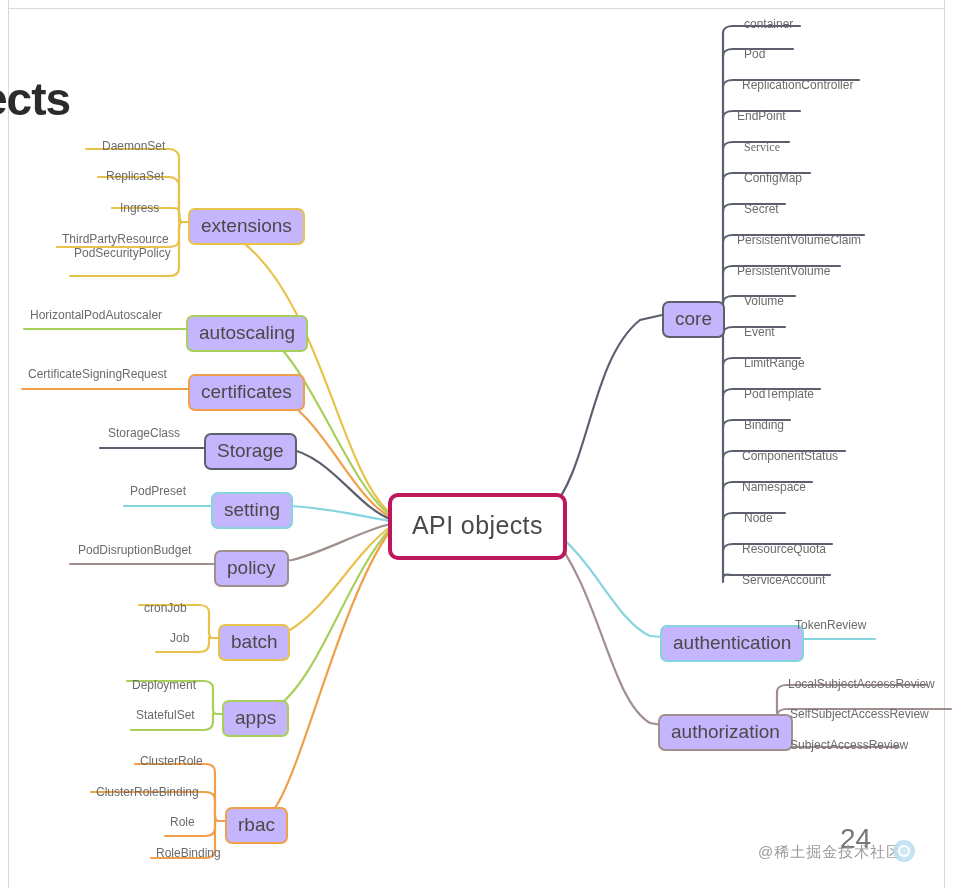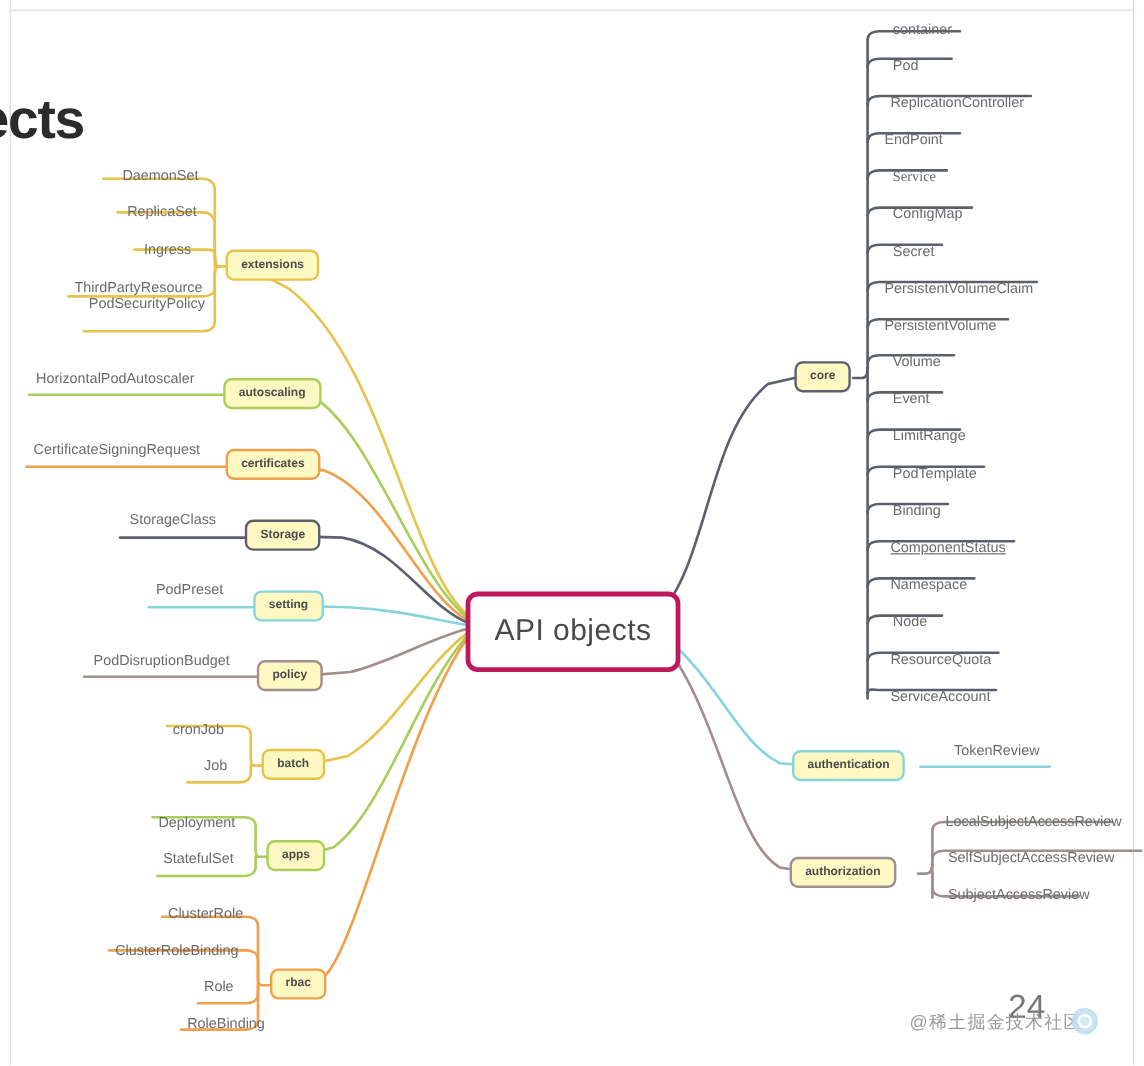--- a/index.html
+++ b/index.html
@@ -23,24 +23,24 @@
   
   .center-node{
     border:4px solid #be185d;border-radius:10px;background:#ffffff;
     color:#4a4a4a;font-size:25px;letter-spacing:.4px;
     padding:14px 20px 16px 20px;
     display:flex;align-items:center;justify-content:center;
   }
 
   
   .grp{
-    border:2px solid #999;border-radius:7px;background:#fef9c3;
-    font-size:10px;color:#4a4a4a;
+    border:2px solid #999;border-radius:7px;background:#c4b5fd;
+    font-size:19px;color:#4a4a4a;
     padding:5px 11px 6px 11px;
-    display:flex;align-items:center;justify-content:center;font-weight:bold;
+    display:flex;align-items:center;justify-content:center;
   }
 
   
   .leaf{
     font-size:12px;color:#6b6b6b;
     padding:0 2px 3px 2px;
   }
 
   .title{
     position:absolute;left:-18px;top:72px;
@@ -207,21 +207,21 @@
   <div class="node leaf" style="left:742px;top:140px;font-family:Liberation Serif, serif;">Service</div>
   <div class="node leaf" style="left:742px;top:171px;">ConfigMap</div>
   <div class="node leaf" style="left:742px;top:202px;">Secret</div>
   <div class="node leaf" style="left:735px;top:233px;">PersistentVolumeClaim</div>
   <div class="node leaf" style="left:735px;top:264px;">PersistentVolume</div>
   <div class="node leaf" style="left:742px;top:294px;">Volume</div>
   <div class="node leaf" style="left:742px;top:325px;">Event</div>
   <div class="node leaf" style="left:742px;top:356px;">LimitRange</div>
   <div class="node leaf" style="left:742px;top:387px;">PodTemplate</div>
   <div class="node leaf" style="left:742px;top:418px;">Binding</div>
-  <div class="node leaf" style="left:740px;top:449px;text-decoration:underline;">ComponentStatus</div>
+  <div class="node leaf" style="left:740px;top:449px;">ComponentStatus</div>
   <div class="node leaf" style="left:740px;top:480px;">Namespace</div>
   <div class="node leaf" style="left:742px;top:511px;">Node</div>
   <div class="node leaf" style="left:740px;top:542px;">ResourceQuota</div>
   <div class="node leaf" style="left:740px;top:573px;">ServiceAccount</div>
 
   <div class="node leaf" style="left:793px;top:618px;">TokenReview</div>
 
   <div class="node leaf" style="left:786px;top:677px;">LocalSubjectAccessReview</div>
   <div class="node leaf" style="left:788px;top:707px;">SelfSubjectAccessReview</div>
   <div class="node leaf" style="left:788px;top:738px;">SubjectAccessReview</div>

